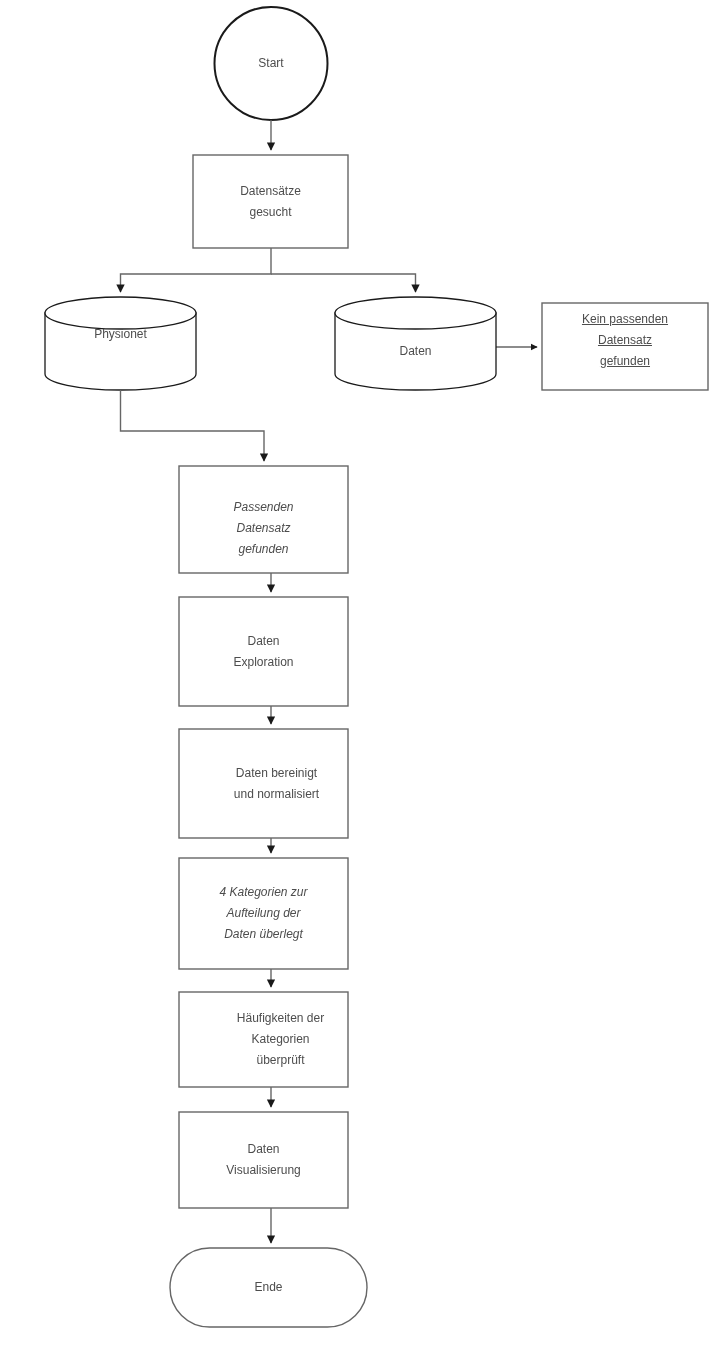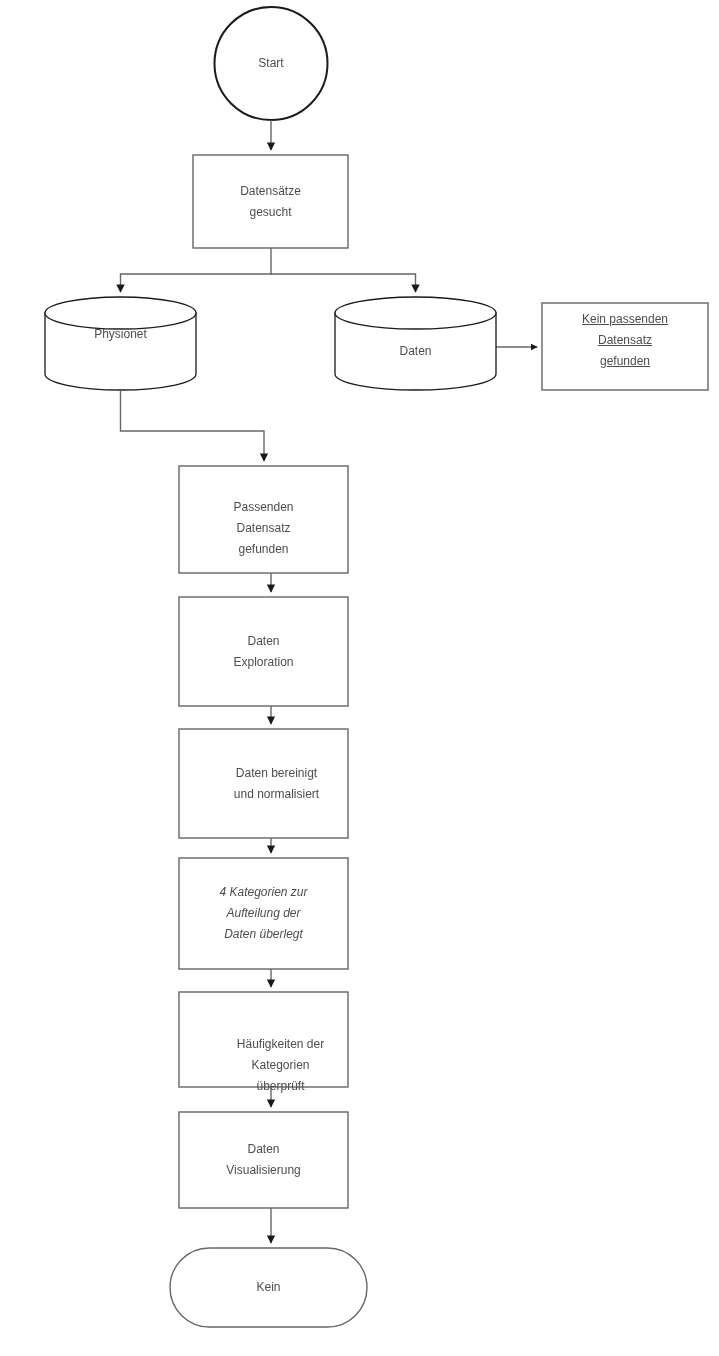--- a/index.html
+++ b/index.html
@@ -112,36 +112,36 @@
 gesucht</div>
 
   <div class="node-label" style="left:45px; top:296px; width:151px; height:77px;">Physionet</div>
 
   <div class="node-label" style="left:335px; top:313px; width:161px; height:77px;">Daten</div>
 
   <div class="node-label" style="left:542px; top:303px; width:166px; height:75px;text-decoration:underline;">Kein passenden
 Datensatz
 gefunden</div>
 
-  <div class="node-label" style="left:179px; top:466px; width:169px; height:124px;">Passenden
+  <div class="node-label" style="left:179px; top:466px; width:169px; height:124px;font-style:italic;">Passenden
 Datensatz
 gefunden</div>
 
   <div class="node-label" style="left:179px; top:597px; width:169px; height:109px;">Daten
 Exploration</div>
 
   <div class="node-label" style="left:179px; top:729px; width:195px; height:109px;">Daten bereinigt
 und normalisiert</div>
 
   <div class="node-label" style="left:179px; top:858px; width:169px; height:111px;font-style:italic;">4 Kategorien zur
 Aufteilung der
 Daten überlegt</div>
 
-  <div class="node-label" style="left:179px; top:992px; width:203px; height:95px;margin-top:26px;">Häufigkeiten der
+  <div class="node-label" style="left:179px; top:992px; width:203px; height:95px;">Häufigkeiten der
 Kategorien
 überprüft</div>
 
   <div class="node-label" style="left:179px; top:1112px; width:169px; height:96px;">Daten
 Visualisierung</div>
 
-  <div class="node-label" style="left:170px; top:1248px; width:197px; height:79px;">Kein</div>
+  <div class="node-label" style="left:170px; top:1248px; width:197px; height:79px;">Ende</div>
 
 </div>
 
 </body></html>

